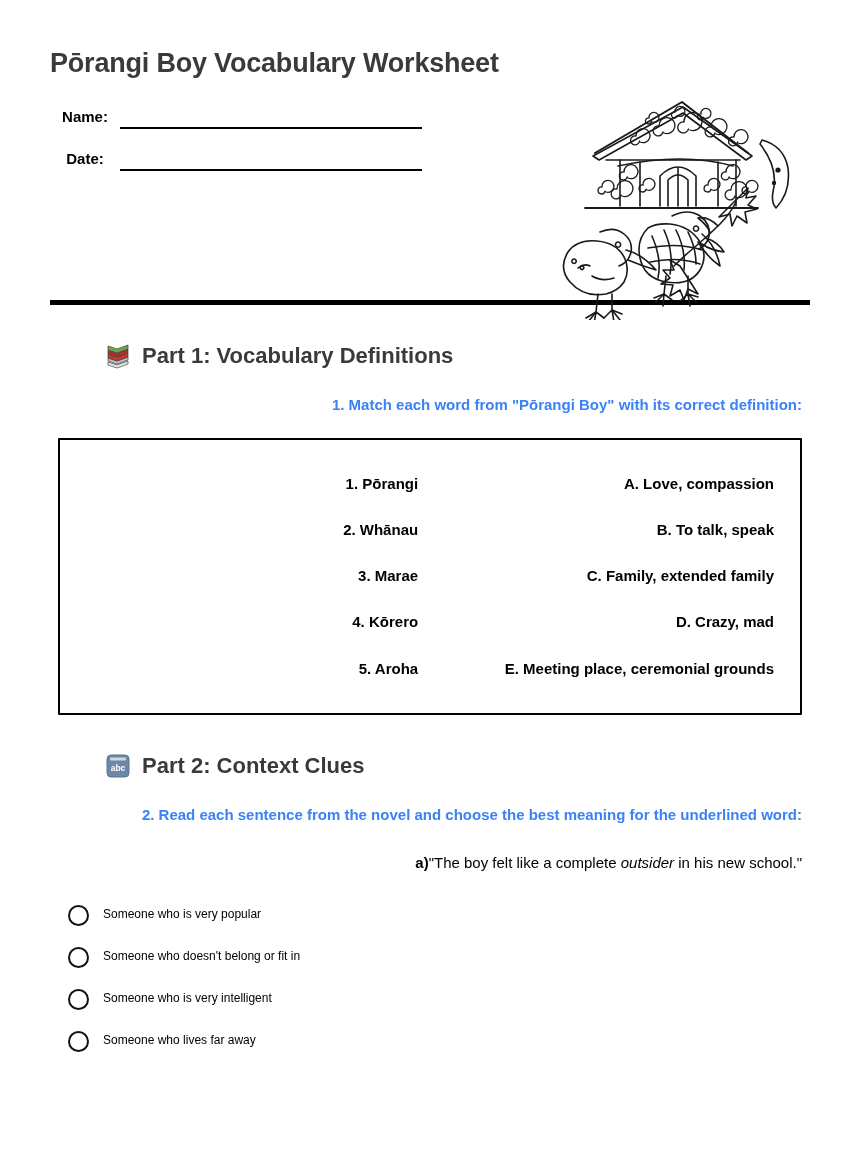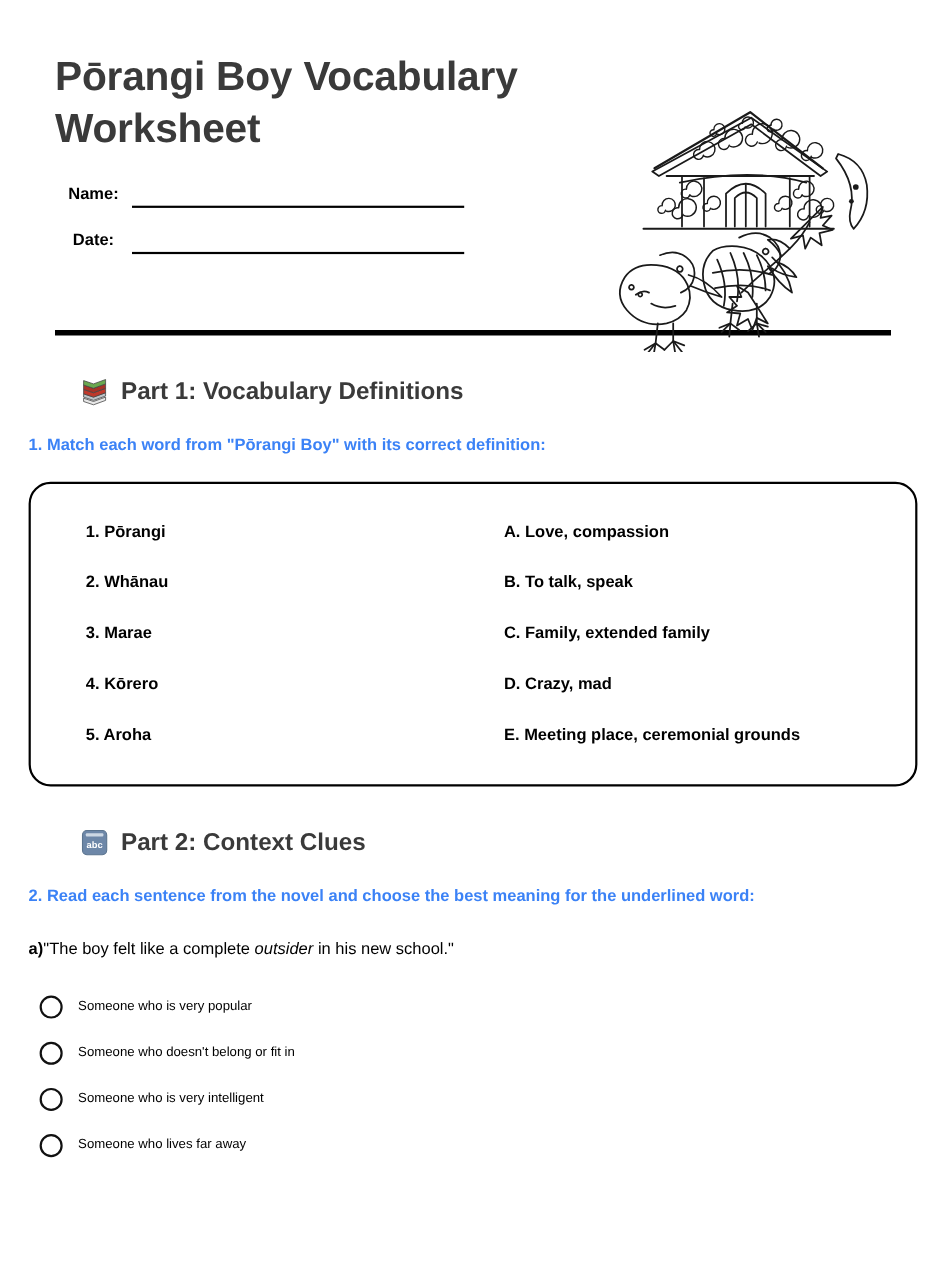--- a/index.html
+++ b/index.html
@@ -24,21 +24,21 @@
   }
 
   
   .header {
     position: relative;
     padding: 46px 50px 0 50px;
     min-height: 290px;
     box-sizing: border-box;
   }
   .title {
-    font-size: 37px;
+    font-size: 27px;
     font-weight: bold;
     color: #3a3a3a;
     line-height: 1.28;
     letter-spacing: -0.2px;
     max-width: 500px;
     margin: 0 0 26px 0;
   }
   .field-row {
     display: flex;
     align-items: flex-end;
@@ -74,21 +74,22 @@
   
   .divider {
     margin: 10px 50px 0 50px;
     border: none;
     border-top: 5px solid #000000;
     height: 0;
   }
 
   
   .section {
-    padding: 0 26px;
+    padding: 0 58px;
+    text-align: right;
   }
   .section-heading {
     display: flex;
     align-items: center;
     gap: 11px;
     font-size: 22px;
     font-weight: bold;
     color: #3a3a3a;
     margin: 38px 0 0 0;
   }
@@ -107,21 +108,21 @@
     font-weight: bold;
     color: #3b82f6;
     margin: 26px 0 0 0;
     line-height: 1.35;
   }
 
   
   .match-box {
     margin: 22px 0 0 0;
     border: 2px solid #000;
-    border-radius: 20px;
+    border-radius: 1px;
     padding: 34px 26px 34px 26px;
     box-sizing: border-box;
     display: flex;
     gap: 24px;
   }
   .match-col {
     flex: 1 1 50%;
     box-sizing: border-box;
   }
   .match-col.left { padding-left: 24px; }

